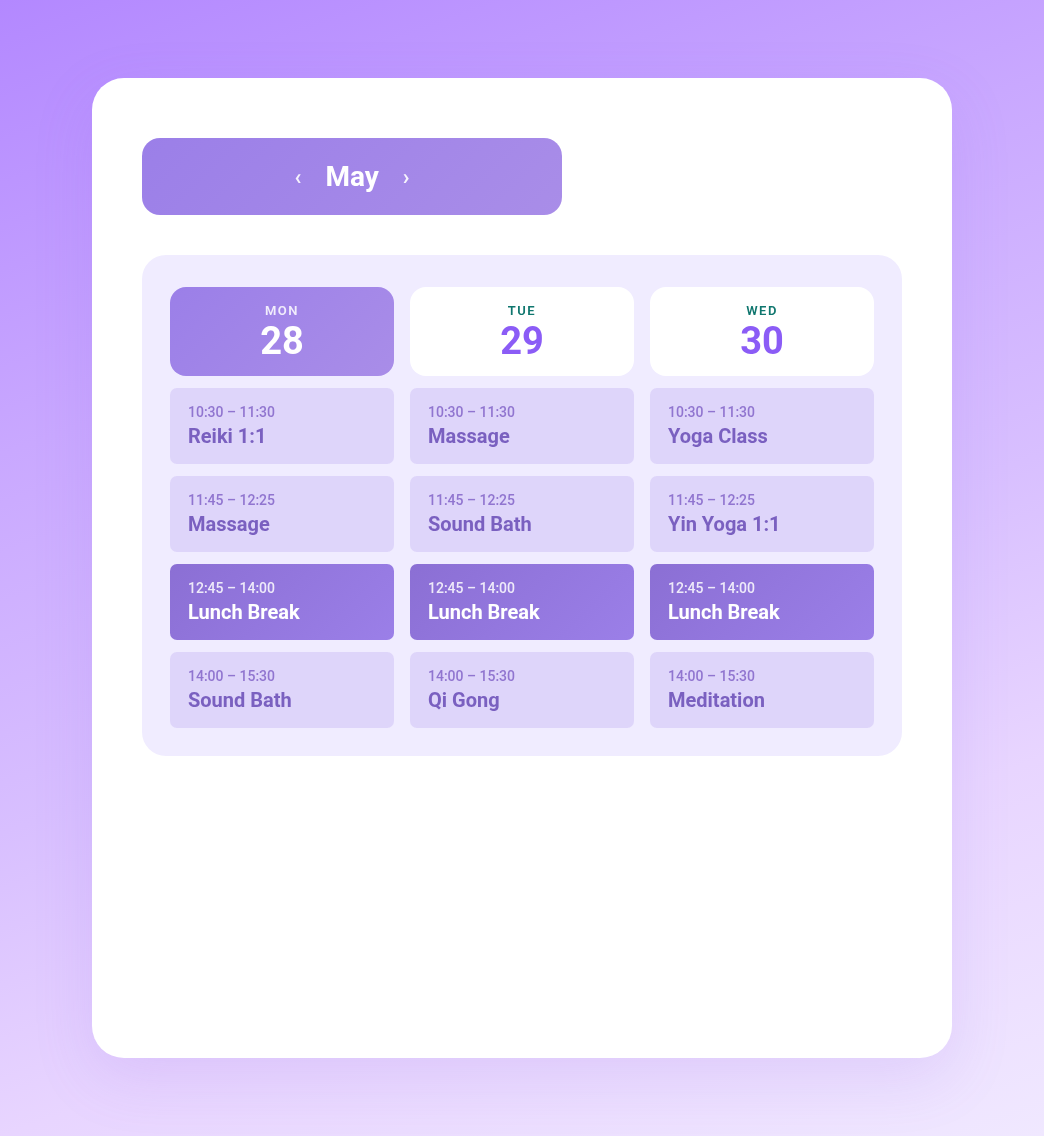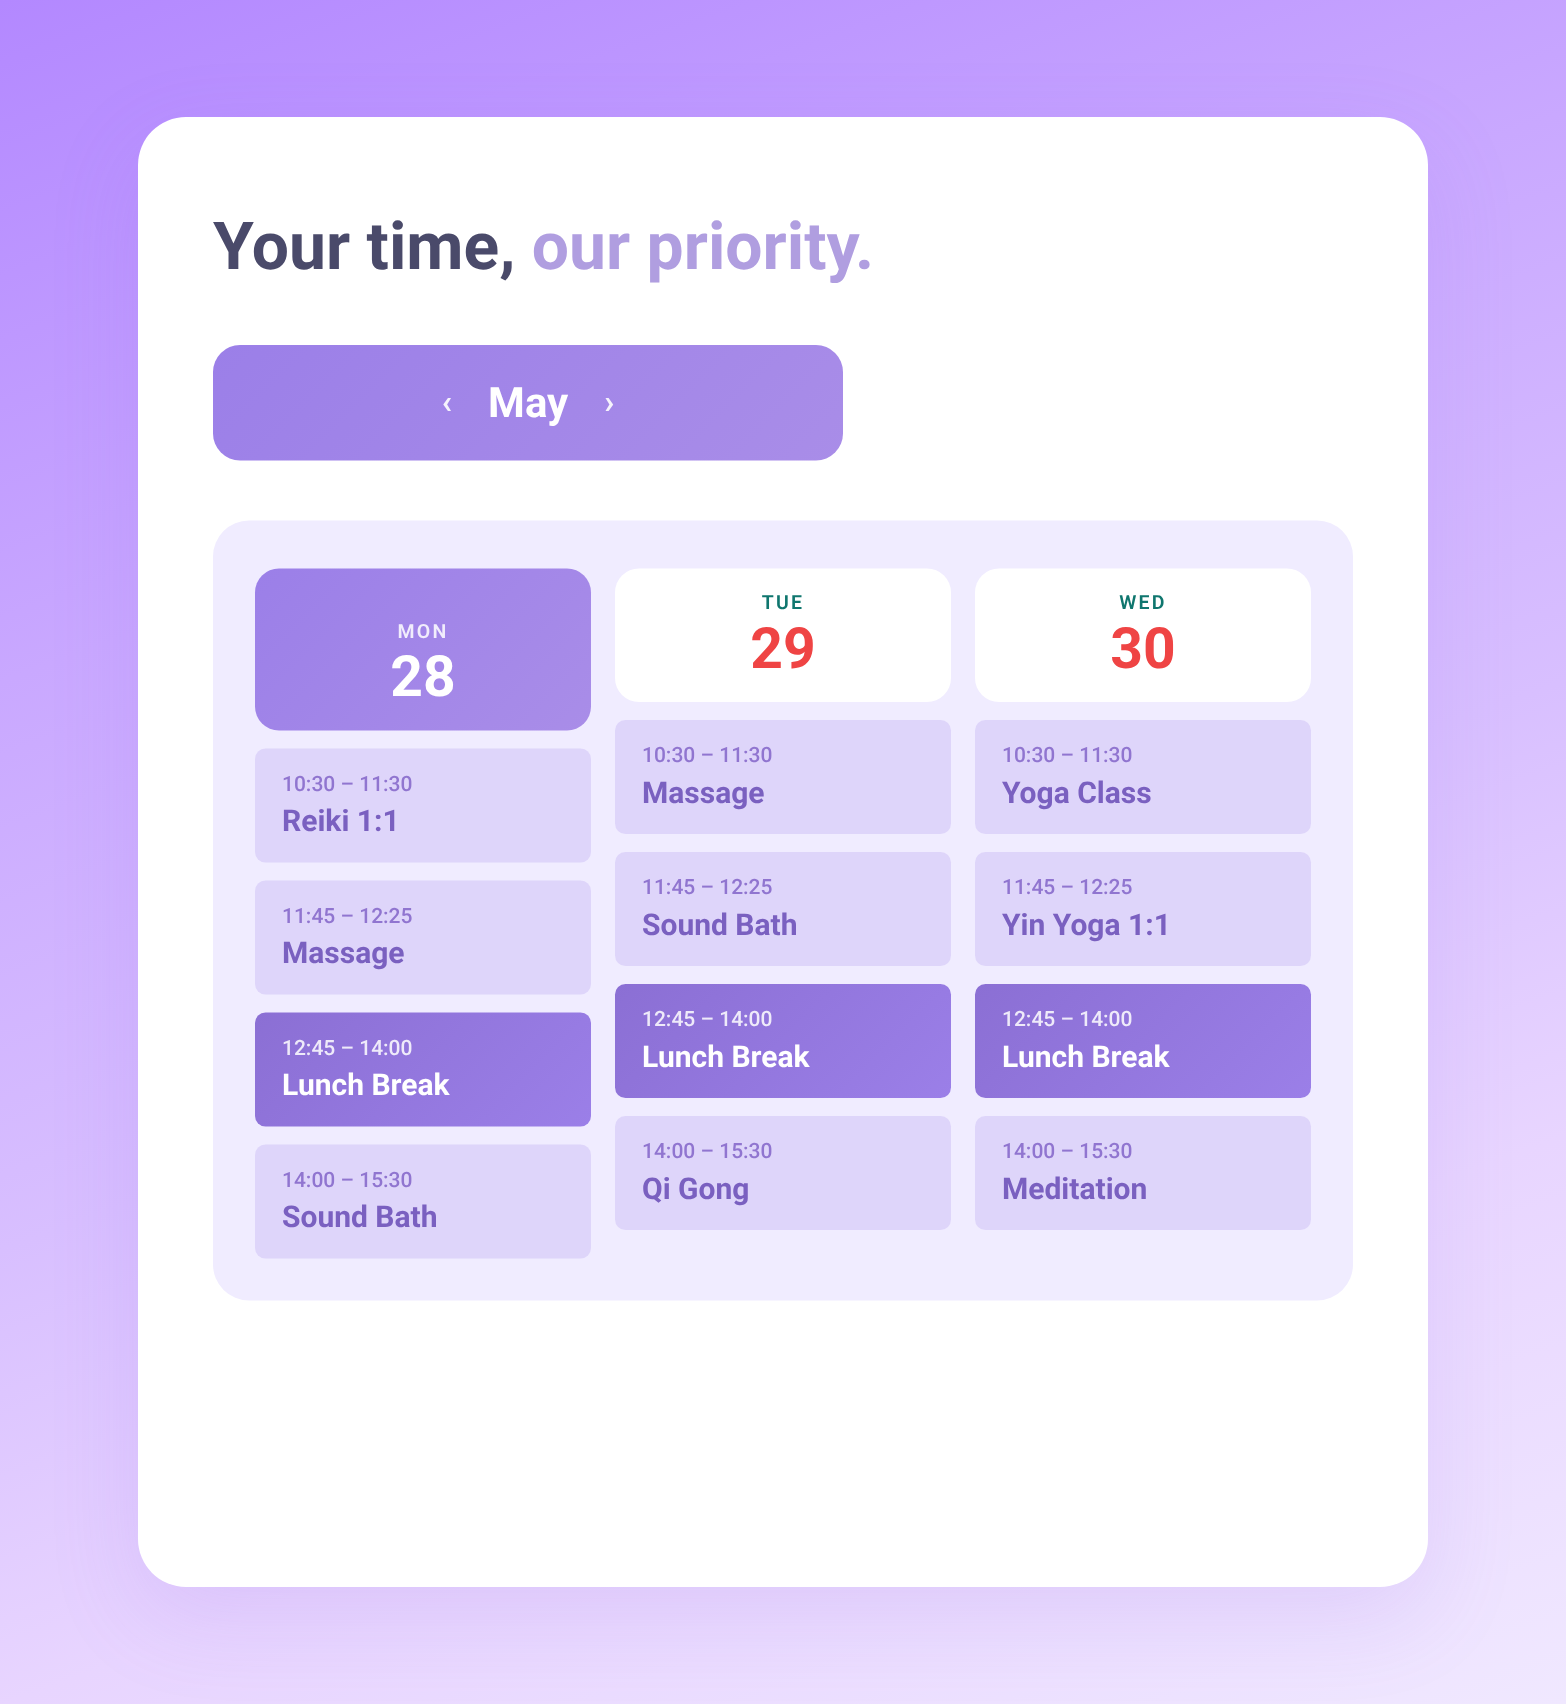--- a/index.html
+++ b/index.html
@@ -96,39 +96,38 @@
     .day-name {
       font-size: 13px;
       font-weight: 600;
       letter-spacing: 1.5px;
       text-transform: uppercase;
       margin-bottom: 4px;
     }
 
     .day-header.active .day-name {
       color: rgba(255, 255, 255, 0.85);
-      margin-top: 19px;
     }
 
     .day-header.inactive .day-name {
       color: #0f766e;
     }
 
     .day-number {
       font-size: 38px;
       font-weight: 700;
       line-height: 1;
     }
 
     .day-header.active .day-number {
       color: white;
     }
 
     .day-header.inactive .day-number {
-      color: #ef4444;
+      color: #8b5cf6;
     }
 
     .event-card {
       border-radius: 7px;
       padding: 16px 18px;
       cursor: pointer;
       transition: opacity 0.2s;
     }
 
     .event-card.light {
@@ -169,23 +168,20 @@
     .col {
       display: flex;
       flex-direction: column;
       gap: 12px;
     }
   </style>
 </head>
 <body>
 
 <div class="card">
-  <h1 class="headline">
-    <span>Your time,</span><span class="headline-accent"> our priority.</span>
-  </h1>
 
   <div class="month-nav">
     <span class="month-nav-arrow">‹</span>
     <span class="month-nav-label">May</span>
     <span class="month-nav-arrow">›</span>
   </div>
 
   <div class="schedule-area">
     <div class="schedule-grid">
 

